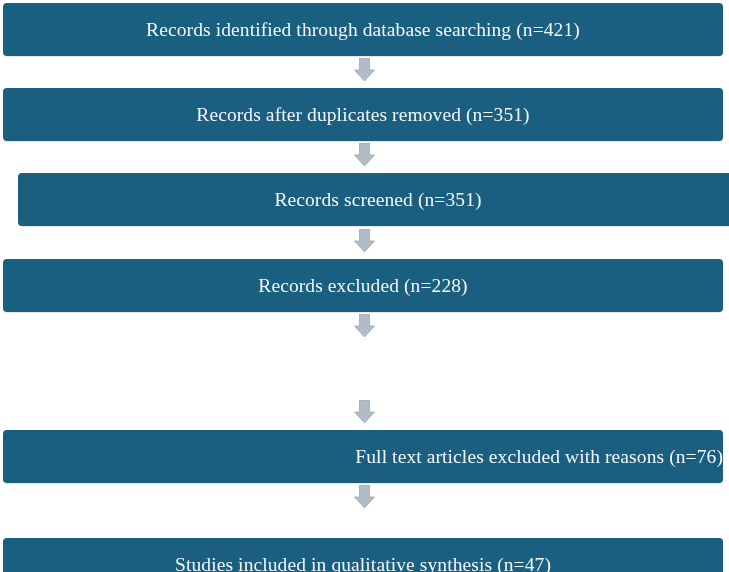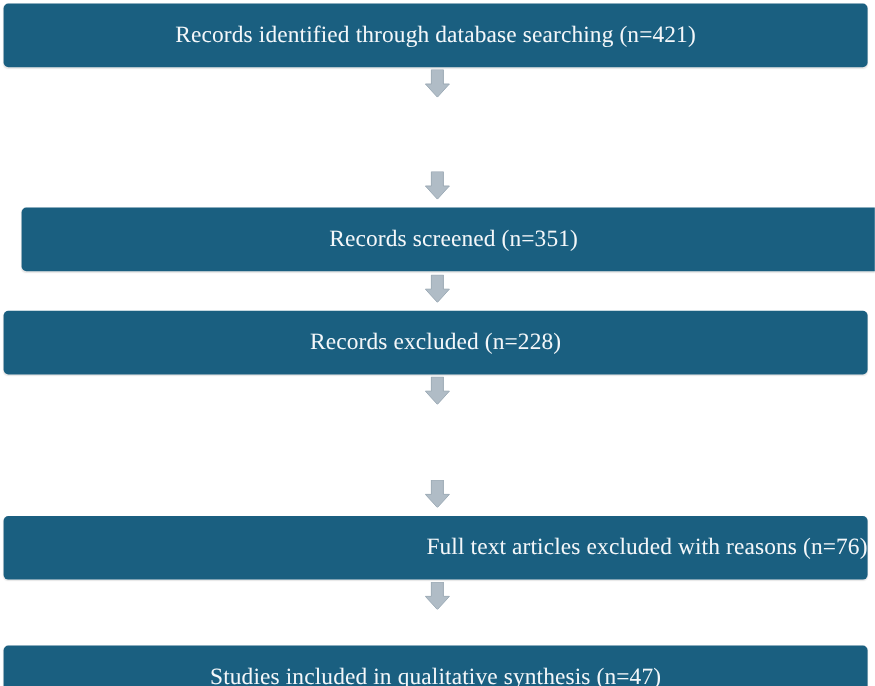--- a/index.html
+++ b/index.html
@@ -56,20 +56,23 @@
   <div class="stage" style="top:3px;">
     <span class="stage-label">Records identified through database searching (n=421)</span>
   </div>
 
   <div class="arrow" style="top:58px;">
     <svg viewBox="0 0 21 23" xmlns="http://www.w3.org/2000/svg">
       <polygon points="5.5,0 15.5,0 15.5,12 20.5,12 10.5,23 0.5,12 5.5,12" fill="#b0bcc6" stroke="#9aa8b4" stroke-width="0.8"></polygon>
     </svg>
   </div>
 
+  <div class="stage" style="top:88px;">
+    <span class="stage-label">Records after duplicates removed (n=351)</span>
+  </div>
 
   <div class="arrow" style="top:143px;">
     <svg viewBox="0 0 21 23" xmlns="http://www.w3.org/2000/svg">
       <polygon points="5.5,0 15.5,0 15.5,12 20.5,12 10.5,23 0.5,12 5.5,12" fill="#b0bcc6" stroke="#9aa8b4" stroke-width="0.8"></polygon>
     </svg>
   </div>
 
   <div class="stage" style="top:173px;margin-left:15px;">
     <span class="stage-label">Records screened (n=351)</span>
   </div>

